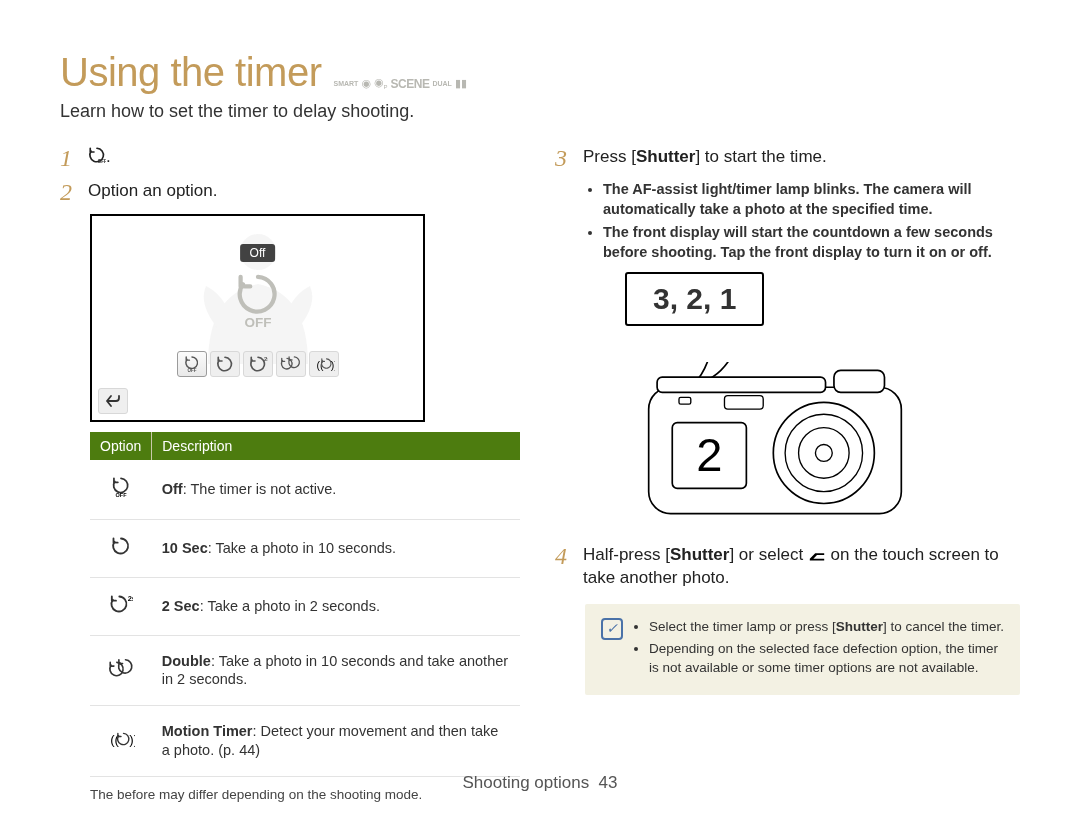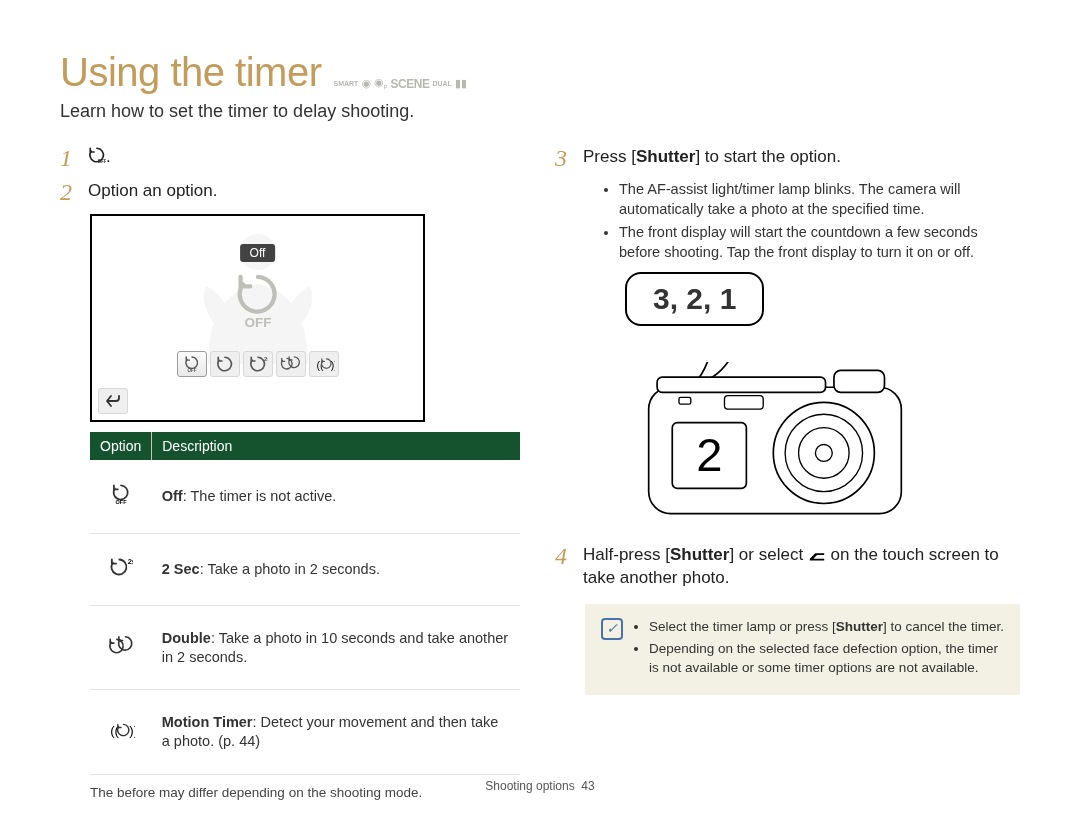--- a/index.html
+++ b/index.html
@@ -70,21 +70,21 @@
     justify-content: center;
     vertical-align: -3px;
     width: 18px; height: 18px;
   }
   .bullets {
     margin: 4px 0 10px 30px;
     font-size: 14.5px;
     color: #333;
     line-height: 1.35;
   }
-  .bullets li { margin-bottom: 4px; list-style: disc; margin-left: 34px; }
+  .bullets li { margin-bottom: 4px; list-style: disc; margin-left: 18px; font-weight: bold; }
 
   
   .screen-frame {
     width: 335px;
     height: 208px;
     border: 2px solid #000;
     margin: 6px 0 10px 30px;
     background: #fff;
     position: relative;
     overflow: hidden;
@@ -142,31 +142,31 @@
   }
 
   
   .opt-table {
     width: 430px;
     margin-left: 30px;
     border-collapse: collapse;
     font-size: 14.5px;
   }
   .opt-table thead th {
-    background: #14532d;
+    background: #4d7c0f;
     color: #fff;
     font-weight: normal;
     text-align: left;
     padding: 6px 10px;
     border-right: 1px solid #cac9aa;
     font-size: 14px;
   }
   .opt-table thead th:last-child { border-right: none; }
   .opt-table tbody td {
-    padding: 23px 10px;
+    padding: 16px 10px;
     border-bottom: 1px solid #e3e3e3;
     vertical-align: middle;
     line-height: 1.3;
     margin-top: 20px;
   }
   .opt-table tbody td:first-child { width: 55px; text-align: center; }
   .opt-table tbody td b { font-weight: bold; }
 
   .note {
     margin: 10px 0 0 30px;
@@ -179,21 +179,21 @@
     position: relative;
     width: 380px;
     height: 260px;
     margin: 10px 0 12px 30px;
   }
   .bubble {
     position: absolute;
     left: 40px; top: 0;
     background: #fff;
     border: 2px solid #000;
-    border-radius: 16px;
+    border-radius: 3px;
     padding: 8px 26px;
     font-size: 30px;
     font-weight: bold;
   }
   .camera {
     position: absolute;
     left: 30px; top: 90px;
     width: 320px; height: 160px;
   }
 
@@ -220,21 +220,21 @@
     font-size: 14px;
     flex-shrink: 0;
     font-style: italic;
     font-family: Georgia, serif;
   }
 
   .footer {
     position: absolute;
     left: 0; right: 0; bottom: 22px;
     text-align: center;
-    font-size: 12px;
+    font-size: 17px;
     color: #555;
   }
 </style>
 </head>
 <body>
 
 <svg width="0" height="0" style="position:absolute">
   <defs>
     <g id="timer-arrow">
       <path d="M12 3 A9 9 0 1 1 4.2 6.8" fill="none" stroke="currentColor" stroke-width="2.2" stroke-linecap="round"></path>
@@ -350,20 +350,26 @@
         </thead>
         <tbody>
           <tr>
             <td><svg width="22" height="22" viewBox="0 0 24 28">
                   <use href="#timer-arrow"></use>
                   <text x="12" y="27" font-size="7" font-weight="bold" text-anchor="middle">OFF</text>
                 </svg></td>
             <td><b>Off</b><span>: The timer is not active.</span></td>
           </tr>
           <tr>
+            <td><svg width="20" height="20" viewBox="0 0 24 24">
+                  <use href="#timer-arrow"></use>
+                </svg></td>
+            <td><b>10 Sec</b><span>: Take a photo in 10 seconds.</span></td>
+          </tr>
+          <tr>
             <td><svg width="24" height="20" viewBox="0 0 28 24">
                   <use href="#timer-arrow"></use>
                   <text x="22" y="8" font-size="9" font-weight="bold">2s</text>
                 </svg></td>
             <td><b>2 Sec</b><span>: Take a photo in 2 seconds.</span></td>
           </tr>
           <tr>
             <td><svg width="26" height="22" viewBox="0 0 30 24">
                   <g transform="translate(0,3) scale(0.85)">
                     <use href="#timer-arrow"></use>
@@ -388,21 +394,21 @@
       </table>
 
       <div class="note">The before may differ depending on the shooting mode.</div>
     </div>
 
     <div class="col">
 
       <div class="step">
         <div class="step-num">3</div>
         <div class="step-text">
-          <span>Press [</span><b>Shutter</b><span>] to start the option.</span>
+          <span>Press [</span><b>Shutter</b><span>] to start the time.</span>
         </div>
       </div>
 
       <ul class="bullets">
         <li>The AF-assist light/timer lamp blinks. The camera will automatically take a photo at the specified time.</li>
         <li>The front display will start the countdown a few seconds before shooting. Tap the front display to turn it on or off.</li>
       </ul>
 
       <div class="camera-wrap">
         <div class="bubble">3, 2, 1</div>

